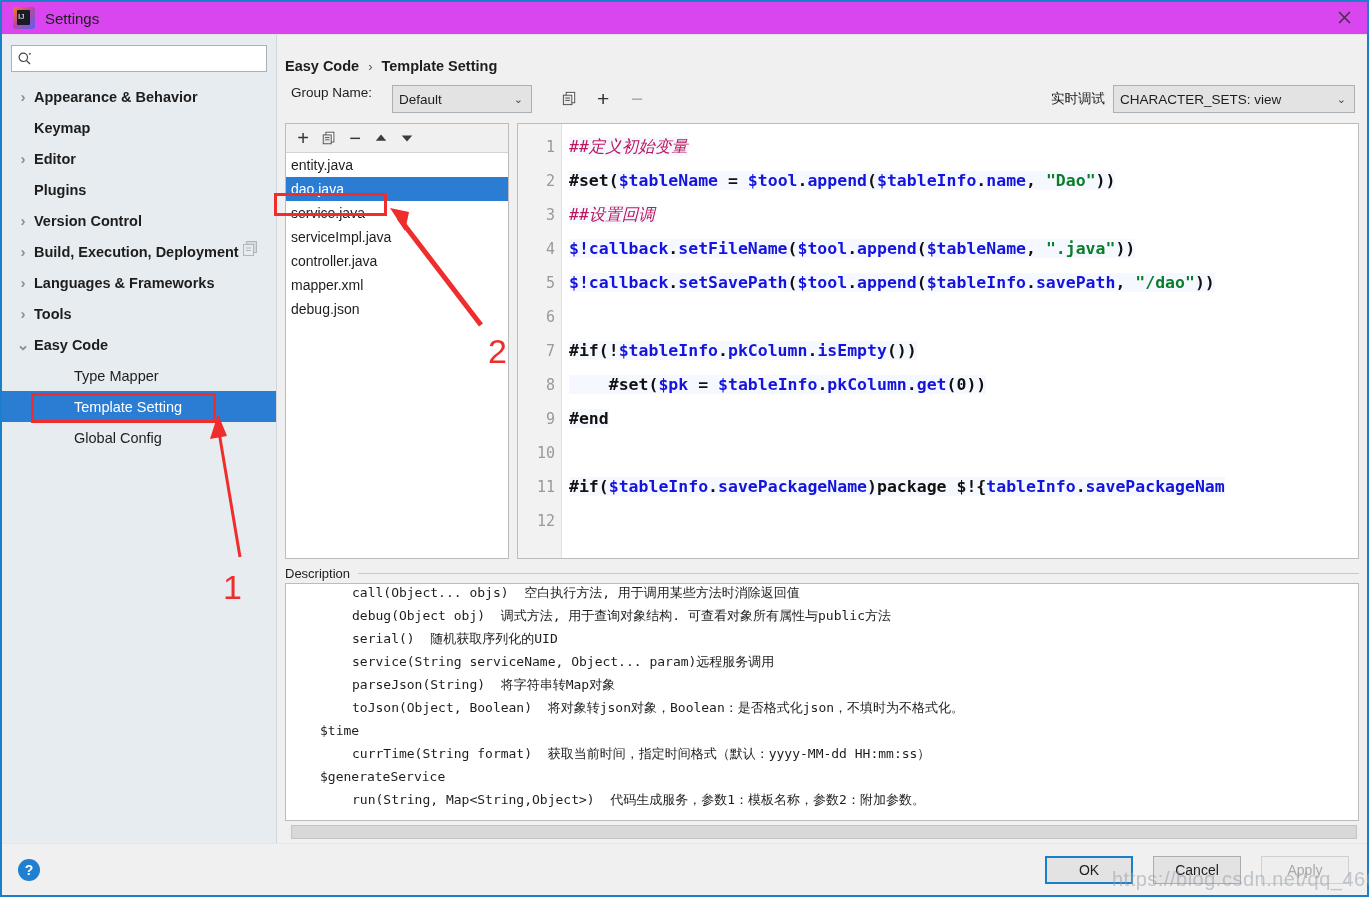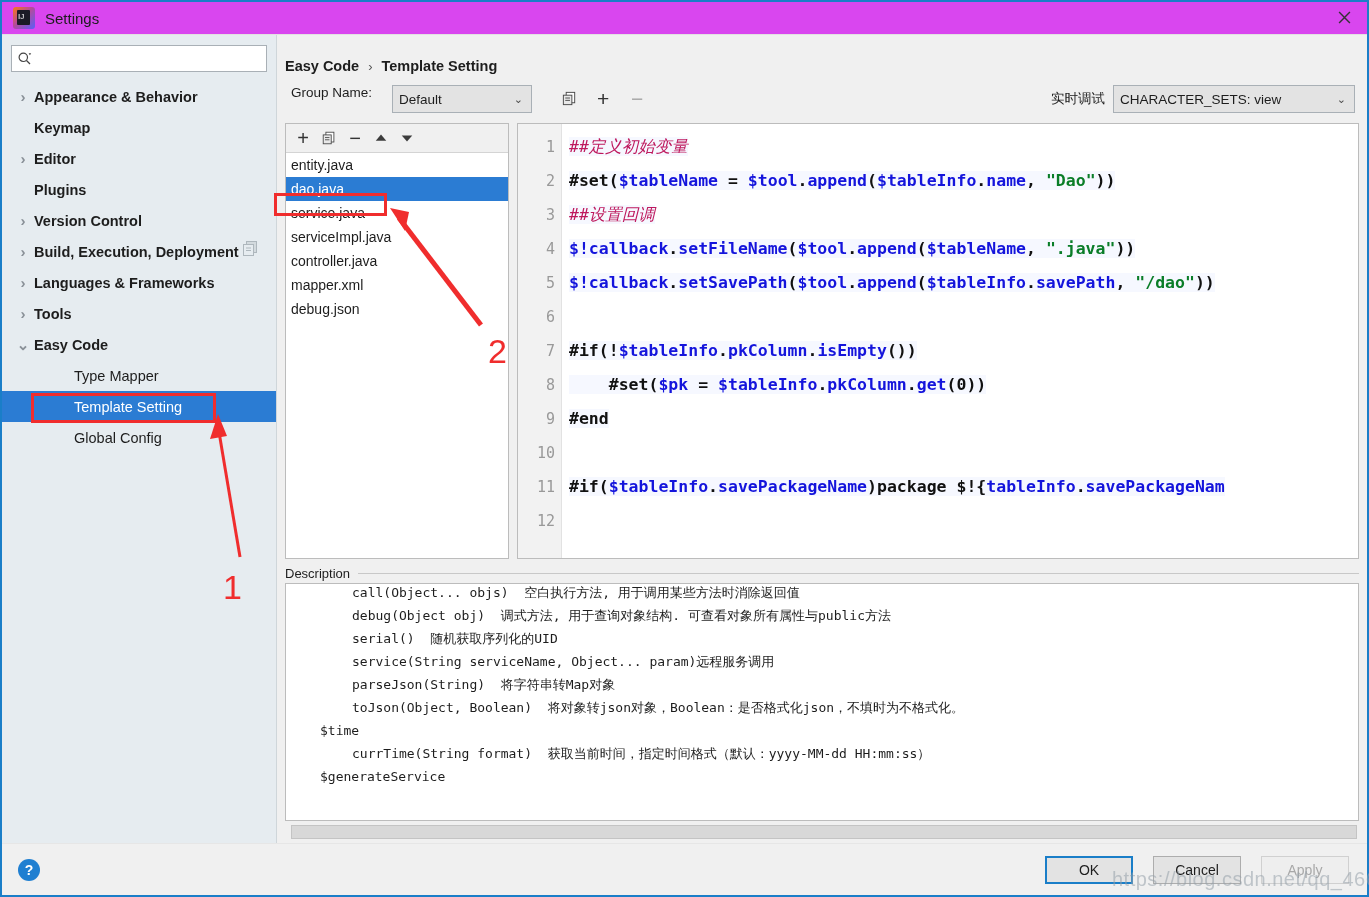--- a/index.html
+++ b/index.html
@@ -424,20 +424,21 @@
         <div id="descbox">
             <div class="desc-line indent first">call(Object... objs)  空白执行方法, 用于调用某些方法时消除返回值</div>
             <div class="desc-line indent">debug(Object obj)  调式方法, 用于查询对象结构. 可查看对象所有属性与public方法</div>
             <div class="desc-line indent">serial()  随机获取序列化的UID</div>
             <div class="desc-line indent">service(String serviceName, Object... param)远程服务调用</div>
             <div class="desc-line indent">parseJson(String)  将字符串转Map对象</div>
             <div class="desc-line indent">toJson(Object, Boolean)  将对象转json对象，Boolean：是否格式化json，不填时为不格式化。</div>
             <div class="desc-line">$time</div>
             <div class="desc-line indent">currTime(String format)  获取当前时间，指定时间格式（默认：yyyy-MM-dd HH:mm:ss）</div>
             <div class="desc-line">$generateService</div>
+            <div class="desc-line indent">run(String, Map&lt;String,Object&gt;)  代码生成服务，参数1：模板名称，参数2：附加参数。</div>
           </div>
       </div>
 
       <div id="hscrollrow">
         <div id="hscroll"></div>
       </div>
     </div>
   </div>
 
   <div id="footer">

